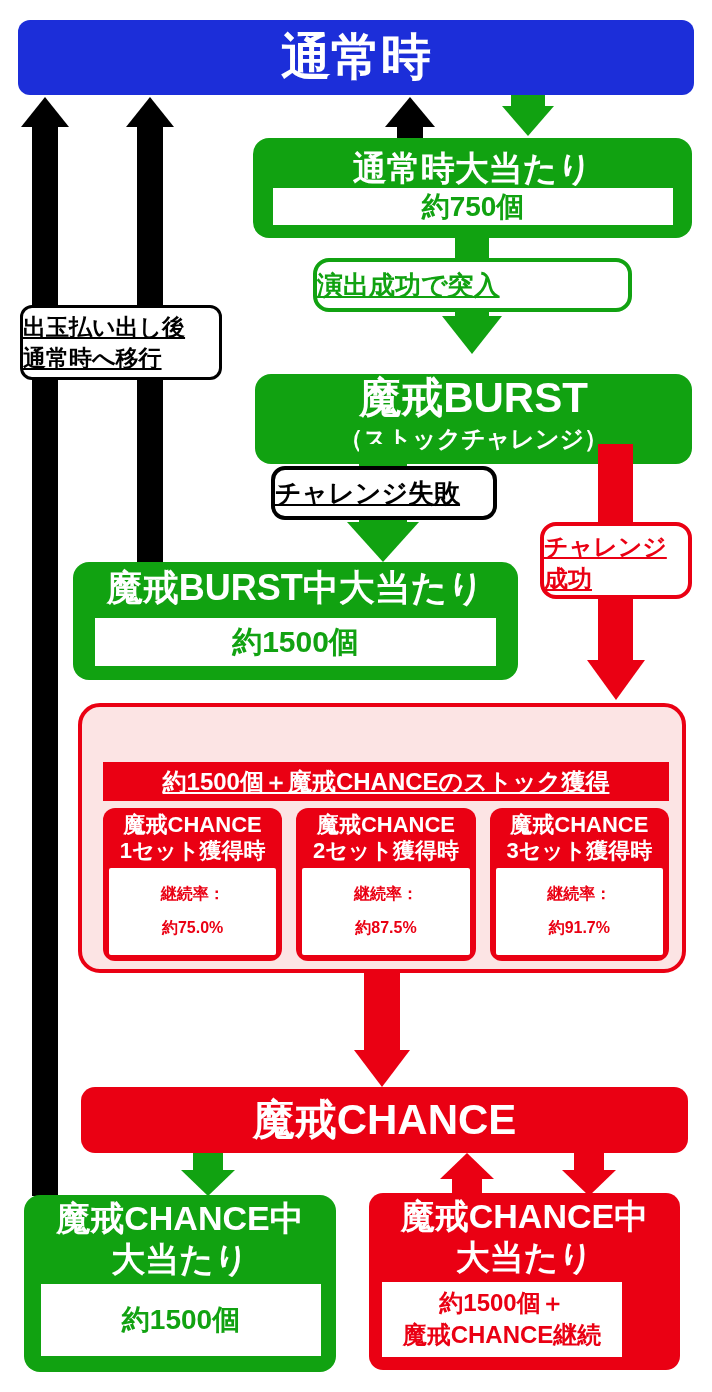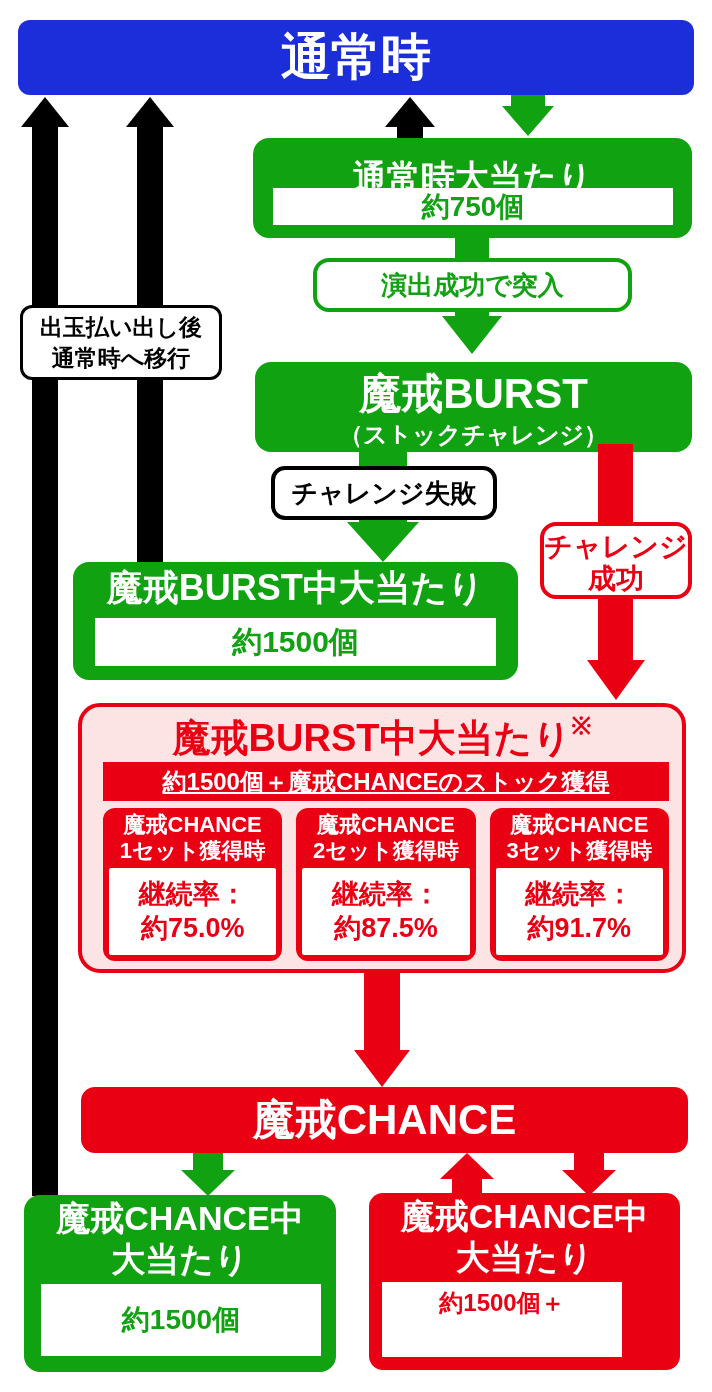--- a/index.html
+++ b/index.html
@@ -12,33 +12,33 @@
   }
   .tri{position:absolute;width:0;height:0;border-style:solid;}
   .shaft{position:absolute;}
   .shaft.black{background:var(--black);}
   .shaft.green{background:var(--green);}
   .shaft.red{background:var(--red);}
   .node{position:absolute;box-sizing:border-box;text-align:center;color:#fff;}
   .node.blue{background:var(--blue);border-radius:12px;}
   .node.green{background:var(--green);border-radius:16px;}
   .node.red{background:var(--red);border-radius:14px;}
-  .pill{position:absolute;box-sizing:border-box;background:#fff;text-align:center;}
+  .pill{position:absolute;box-sizing:border-box;background:#fff;text-decoration:underline;}
   .pill.green{border:4px solid var(--green);color:var(--green);border-radius:16px;}
   .pill.black{border:4px solid var(--black);color:var(--black);border-radius:14px;}
   .pill.red{border:4px solid var(--red);color:var(--red);border-radius:16px;}
   .inner-white{position:absolute;box-sizing:border-box;background:#fff;text-align:center;}
   .panel{position:absolute;box-sizing:border-box;background:var(--pink-bg);border:4px solid var(--red);border-radius:22px;}
   .panel-title{color:var(--red);text-align:center;font-size:38px;line-height:54px;white-space:nowrap;}
   .panel-title .note{font-size:24px;vertical-align:top;line-height:30px;}
   .payout-bar{position:absolute;background:var(--red);color:#fff;text-align:center;font-size:24px;line-height:39px;white-space:nowrap;}
   .sets-row{position:absolute;display:flex;gap:14px;}
   .set-box{flex:1;background:var(--red);border-radius:12px;color:#fff;text-align:center;padding:4px 6px;box-sizing:border-box;position:relative;}
   .set-box .hdr{font-size:22px;line-height:26px;white-space:nowrap;}
-  .set-box .rate{background:#fff;color:var(--red);margin-top:4px;height:87px;border-radius:2px;font-size:27px;line-height:34px;padding-top:9px;box-sizing:border-box;}
+  .set-box .rate{background:#fff;color:var(--red);margin-top:4px;height:87px;border-radius:2px;font-size:16px;line-height:34px;padding-top:9px;box-sizing:border-box;}
   .t-blue-title{font-size:50px;line-height:75px;}
   .t-white-md{font-size:34px;line-height:46px;}
   .t-green-val{color:var(--green);font-size:28px;}
   .t-red-val{color:var(--red);}
 </style>
 </head>
 <body>
 
 <div class="stage">
 
@@ -57,61 +57,58 @@
   </div>
 
   <div class="node blue t-blue-title" style="left:18px;top:20px;width:676px;height:75px;">
     <span>通常時</span>
   </div>
 
   <div class="shaft green" style="left:511px;top:95px;width:34px;height:16px;"></div>
   <div class="tri" style="left:502px;top:106px;border-width:30px 26px 0 26px;border-color:var(--green) transparent transparent transparent;"></div>
 
   <div class="node green" style="left:253px;top:138px;width:439px;height:100px;">
-    <div class="t-white-md" style="margin-top:16px;text-align:center;">通常時大当たり</div>
+    <div class="t-white-md" style="margin-top:7px;text-align:center;">通常時大当たり</div>
     <div class="inner-white" style="left:20px;top:50px;width:400px;height:37px;">
       <span class="t-green-val" style="line-height:37px;">約750個</span>
     </div>
   </div>
 
   <div class="shaft green" style="left:455px;top:238px;width:34px;height:82px;"></div>
   <div class="tri" style="left:442px;top:316px;border-width:38px 30px 0 30px;border-color:var(--green) transparent transparent transparent;"></div>
   <div class="pill green" style="left:313px;top:258px;width:319px;height:54px;font-size:26px;line-height:46px;">
     <span>演出成功で突入</span>
   </div>
 
-  <div class="node green" style="left:255px;top:362px;width:437px;height:90px;padding-top:8px;">
+  <div class="node green" style="left:255px;top:374px;width:437px;height:90px;padding-top:0;">
     <div style="font-size:42px;line-height:48px;">魔戒BURST</div>
     <div style="font-size:24px;line-height:34px;">（ストックチャレンジ）</div>
   </div>
 
   <div class="shaft green" style="left:359px;top:444px;width:48px;height:88px;"></div>
   <div class="tri" style="left:347px;top:522px;border-width:40px 36px 0 36px;border-color:var(--green) transparent transparent transparent;"></div>
   <div class="pill black" style="left:271px;top:466px;width:226px;height:54px;font-size:26px;line-height:46px;">
     <span>チャレンジ失敗</span>
   </div>
 
   <div class="shaft red" style="left:598px;top:444px;width:35px;height:218px;"></div>
   <div class="tri" style="left:587px;top:660px;border-width:40px 29px 0 29px;border-color:var(--red) transparent transparent transparent;"></div>
-  <div class="pill red" style="left:540px;top:522px;width:152px;height:77px;font-size:28px;line-height:32px;padding-top:5px;">
+  <div class="pill red" style="left:540px;top:522px;width:152px;height:77px;font-size:24px;line-height:32px;padding-top:5px;">
     <div>チャレンジ</div>
     <div>成功</div>
   </div>
 
   <div class="node green" style="left:73px;top:562px;width:445px;height:118px;">
     <div style="font-size:36px;line-height:52px;white-space:nowrap;">魔戒BURST中大当たり</div>
     <div class="inner-white" style="left:22px;top:56px;width:401px;height:48px;">
       <span class="t-green-val" style="font-size:30px;line-height:48px;">約1500個</span>
     </div>
   </div>
 
   <div class="panel" style="left:78px;top:703px;width:608px;height:270px;">
-    <div class="panel-title" style="margin-top:4px;">
-      <span>魔戒BURST中大当たり</span><span class="note">※</span>
-    </div>
     <div class="payout-bar" style="left:21px;top:55px;width:566px;height:39px;text-decoration:underline;">
       <span>約1500個＋魔戒CHANCEのストック獲得</span>
     </div>
     <div class="sets-row" style="left:21px;top:101px;width:566px;height:153px;">
       <div class="set-box">
         <div class="hdr">魔戒CHANCE</div>
         <div class="hdr">1セット獲得時</div>
         <div class="rate">
           <div>継続率：</div>
           <div>約75.0%</div>
@@ -158,16 +155,17 @@
     <div class="inner-white" style="left:17px;top:89px;width:280px;height:72px;">
       <span class="t-green-val" style="line-height:72px;">約1500個</span>
     </div>
   </div>
 
   <div class="node red" style="left:369px;top:1193px;width:311px;height:177px;padding-top:3px;">
     <div style="font-size:34px;line-height:41px;white-space:nowrap;">魔戒CHANCE中</div>
     <div style="font-size:34px;line-height:40px;">大当たり</div>
     <div class="inner-white" style="left:13px;top:89px;width:240px;height:75px;padding-top:5px;">
       <div class="t-red-val" style="font-size:24px;line-height:32px;">約1500個＋</div>
+      <div class="t-red-val" style="font-size:24px;line-height:32px;white-space:nowrap;">魔戒CHANCE継続</div>
     </div>
   </div>
 
 </div>
 
 </body></html>

